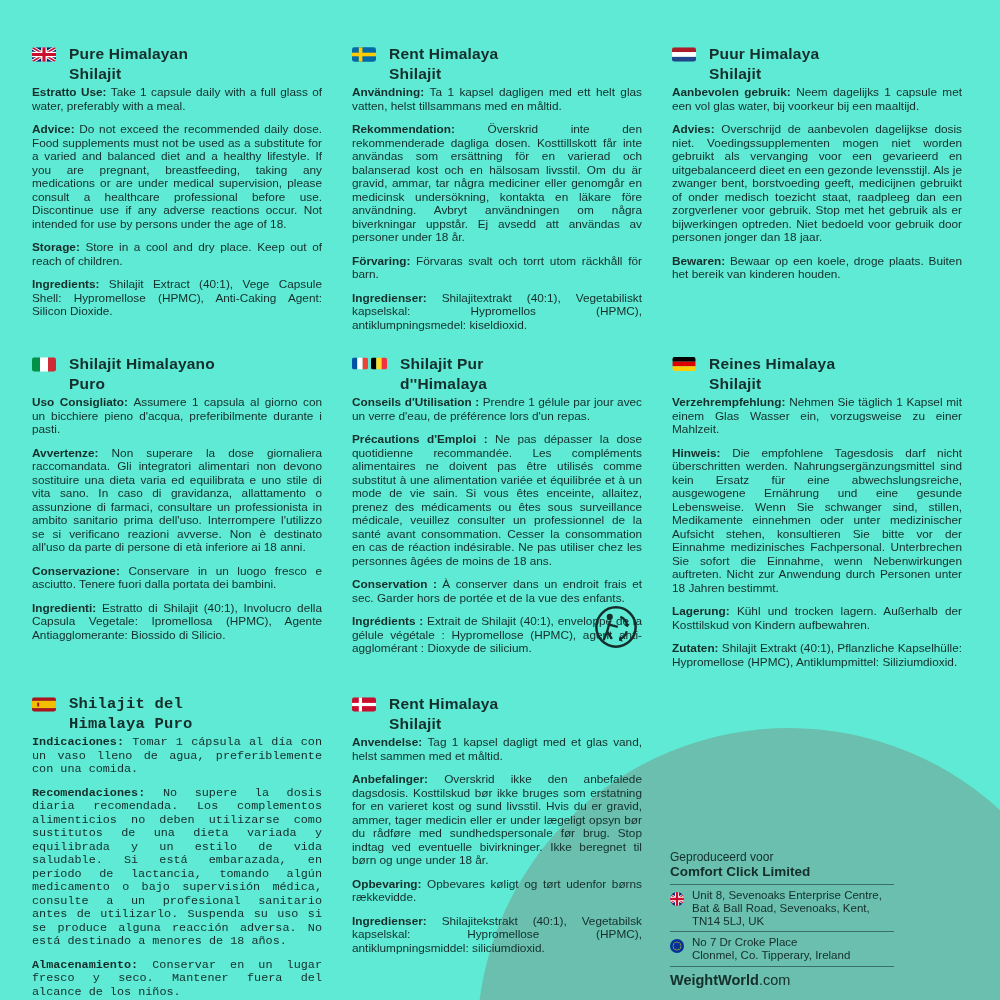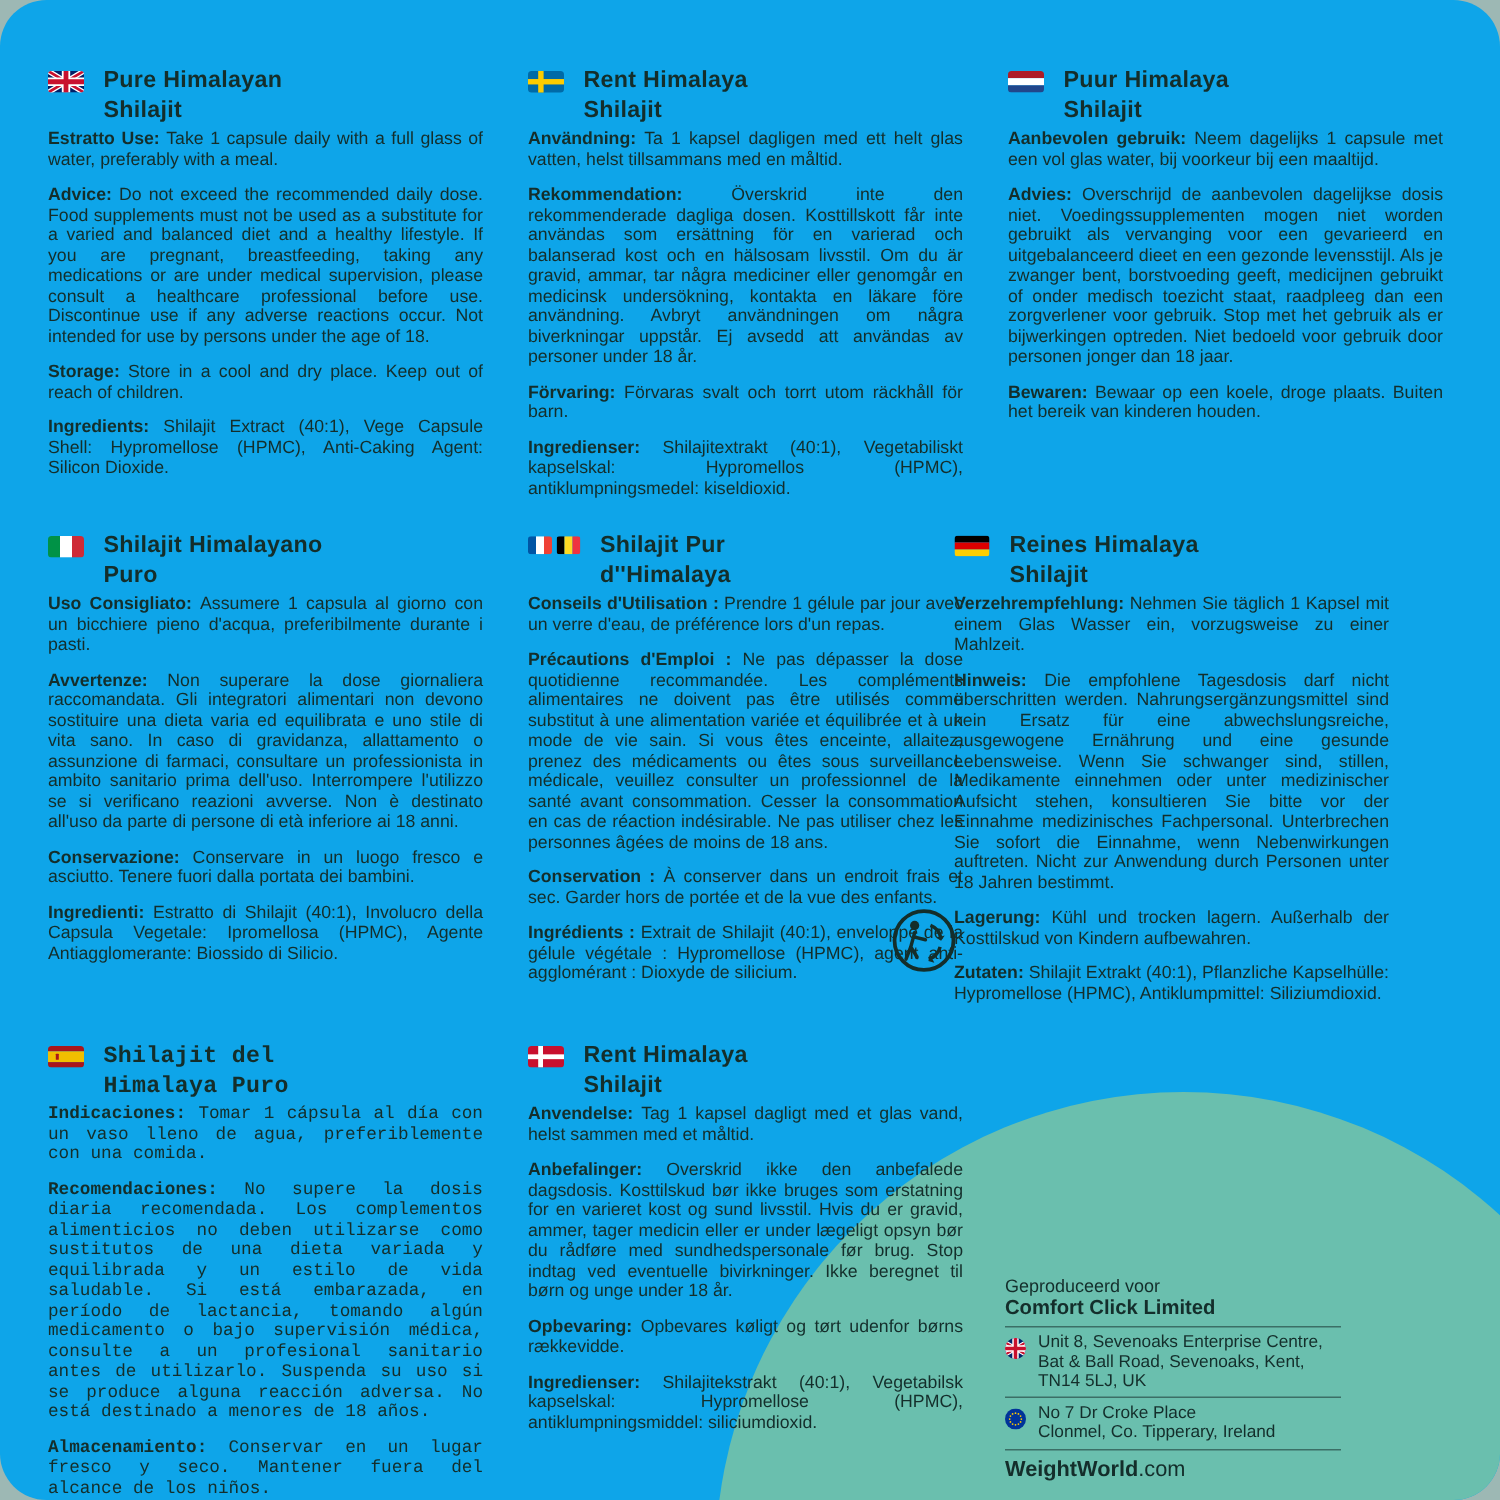--- a/index.html
+++ b/index.html
@@ -12,21 +12,21 @@
   .teal-circle{
     position:absolute;left:477px;top:728px;width:624px;height:624px;
     border-radius:50%;
   }
   .lang{position:absolute;width:290px;}
   .pos-0{left:32px;top:44px;}
   .pos-1{left:352px;top:44px;}
   .pos-2{left:672px;top:44px;}
   .pos-3{left:32px;top:354px;}
   .pos-4{left:352px;top:354px;}
-  .pos-5{left:636px;top:354px;}
+  .pos-5{left:672px;top:354px;}
   .pos-6{left:32px;top:694px;font-family:Liberation Mono, monospace;}
   .pos-7{left:352px;top:694px;}
   .lang-header{display:flex;align-items:flex-start;margin-bottom:2px;}
   .flag-slot{flex:0 0 auto;display:flex;gap:3px;margin-right:13px;padding-top:3px;}
   .flag-slot svg{display:block;}
   .lang-title{margin:0;font-size:15.5px;line-height:20px;font-weight:bold;letter-spacing:.2px;}
   .lang-title span{display:block;}
   .paras p{margin:0 0 10px;font-size:11.8px;line-height:13.5px;text-align:justify;}
   .paras b{font-weight:bold;}
   .triman{position:absolute;left:241px;top:250px;}
@@ -39,21 +39,21 @@
   .f-flag{flex:0 0 auto;margin:3px 8px 0 0;}
   .f-flag svg{display:block;}
   .f-addr{font-size:11.5px;line-height:12.8px;}
   .f-addr span{display:block;}
   .f-brand{font-size:14.5px;line-height:18px;margin-top:2px;}
   .f-brand b{font-weight:bold;text-align:center;}
 </style>
 </head>
 <body>
 
-<div class="canvas" style="background: #0ea5e9; color: rgb(20, 46, 43); border-radius: 31px;">
+<div class="canvas" style="background: #5eead4; color: rgb(20, 46, 43);">
   <div class="teal-circle" style="background: rgb(106, 191, 174);"></div>
 
   <section class="lang pos-0">
     <div class="lang-header">
       <span class="flag-slot">
           <svg width="24" height="15" viewBox="0 0 60 36">
             <defs>
               <clipPath id="ukh">
                 <rect width="60" height="36" rx="6"></rect>
               </clipPath>

